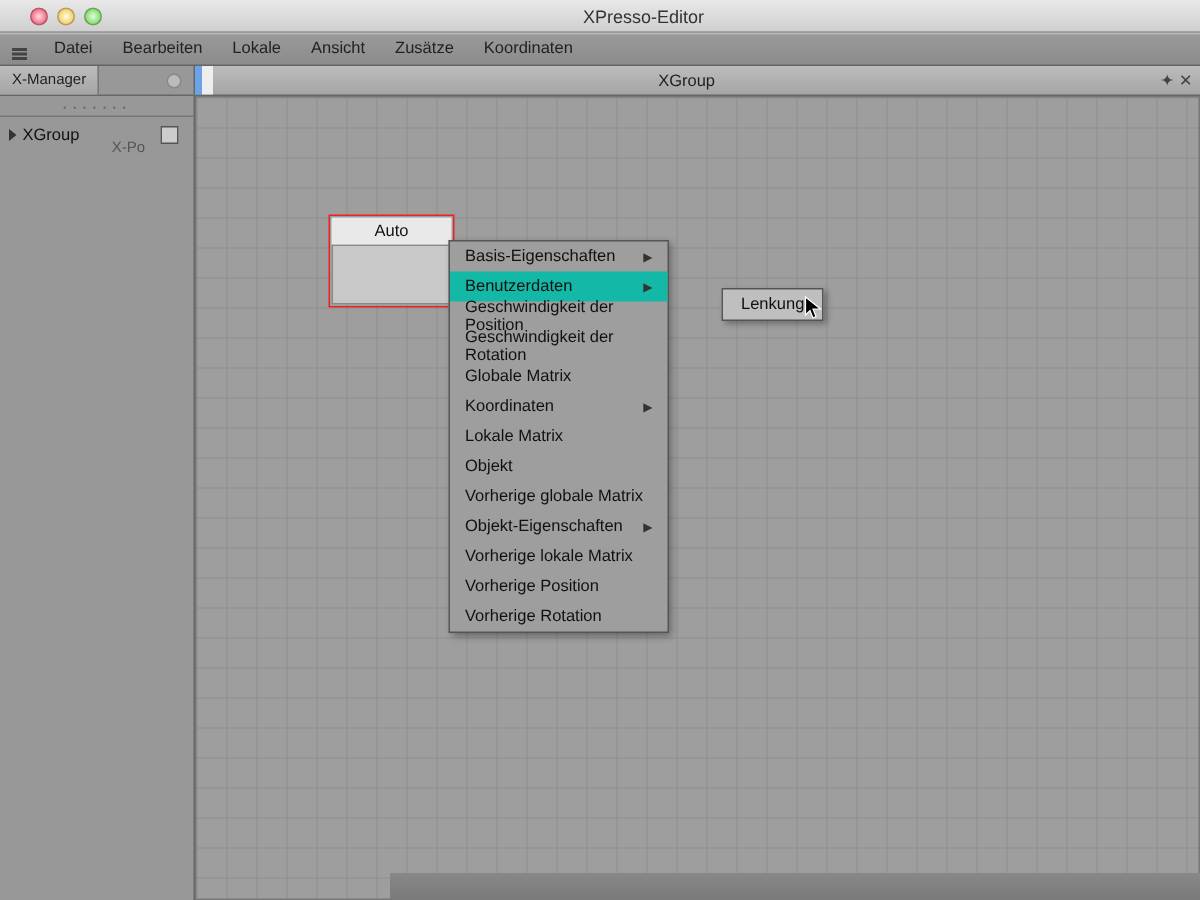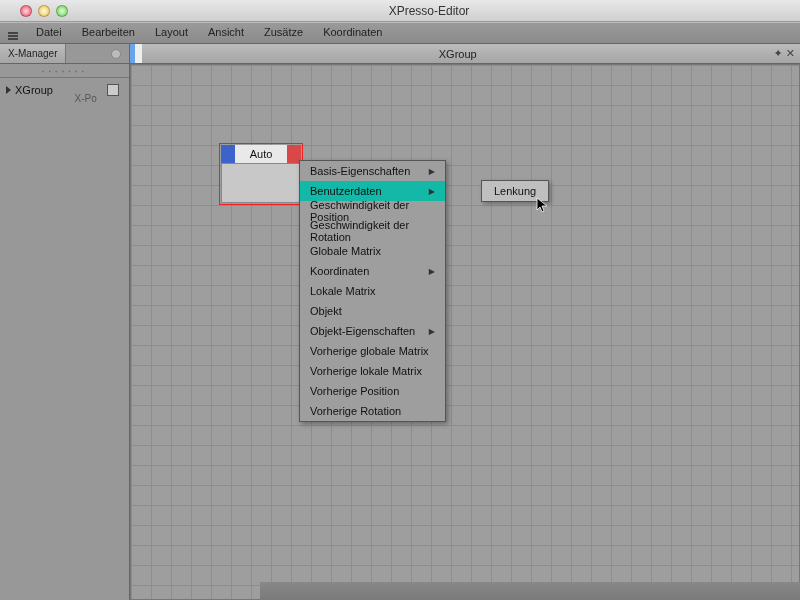--- a/index.html
+++ b/index.html
@@ -38,32 +38,32 @@
 .canvas-header .stripe { width: 12px; height: 100%; background: linear-gradient(90deg, #6aa3e6 40%, #eee 40%); }
 .canvas-header .title { flex: 1; text-align: center; color: #222; }
 .canvas-header .endicons { display: flex; gap: 3px; padding-right: 5px; color: #444; font-size: 11px; }
 
 .grid { position: absolute; top: 20px; left: 0; right: 0; bottom: 0;
         background-image: linear-gradient(#8d8d8d 1px, transparent 1px), linear-gradient(90deg, #8d8d8d 1px, transparent 1px);
         background-size: 20px 20px; background-color: #9e9e9e; border: 1px solid #777; }
 
 .node { position: absolute; left: 90px; top: 80px; width: 80px; }
 .node-outline { position: absolute; left: -2px; top: -2px; width: 84px; height: 62px; border: 1px solid #e22; pointer-events: none; }
-.node-header { height: 18px; display: flex; }
+.node-header { height: 18px; display: flex; flex-direction: column; }
 .node-header .blue { width: 14px; background: #3b63c9; }
 .node-header .label { flex: 1; background: #e9e9e9; display: flex; align-items: center; justify-content: center; color: #111; }
 .node-header .red { width: 14px; background: #d94848; }
 .node-body { height: 40px; background: #c8c8c8; border: 1px solid #888; }
 
 .ctxmenu { position: absolute; left: 168px; top: 95px; width: 147px; background: #9e9e9e; border: 1px solid #555; box-shadow: 2px 2px 5px rgba(0,0,0,.35); }
 .ctxmenu .mrow { height: 20px; display: flex; align-items: center; padding: 0 10px; color: #111; cursor: default; }
 .ctxmenu .mrow.sub::after { content: "▶"; margin-left: auto; font-size: 8px; color: #333; }
 .ctxmenu .mrow.hover { background: #14b8a6; }
 
-.submenu { position: absolute; left: 350px; top: 115px; background: #bfbfbf; border: 1px solid #555; box-shadow: 2px 2px 4px rgba(0,0,0,.3); }
+.submenu { position: absolute; left: 350px; top: 127px; background: #bfbfbf; border: 1px solid #555; box-shadow: 2px 2px 4px rgba(0,0,0,.3); }
 .submenu .mrow { height: 20px; padding: 0 12px; display: flex; align-items: center; color: #111; }
 
 .cursor { position: absolute; left: 405px; top: 132px; pointer-events: none; }
 .cursor svg { width: 14px; height: 18px; }
 
 .footer-shadow { position: absolute; bottom: 0; left: 130px; right: 0; height: 18px; background: linear-gradient(#888, #7a7a7a); }
 </style>
 </head>
 <body>
 
@@ -79,21 +79,21 @@
 <div class="menubar">
   <span class="menuicon">
     <svg viewBox="0 0 12 12">
         <rect x="1" y="2" width="10" height="2"></rect>
         <rect x="1" y="5" width="10" height="2"></rect>
         <rect x="1" y="8" width="10" height="2"></rect>
       </svg>
   </span>
   <span class="item">Datei</span>
   <span class="item">Bearbeiten</span>
-  <span class="item">Layout</span>
+  <span class="item">Lokale</span>
   <span class="item">Ansicht</span>
   <span class="item">Zusätze</span>
   <span class="item">Koordinaten</span>
 </div>
 
 <div class="workspace">
   <div class="sidebar">
     <div class="sidebar-tabs">
       <div class="tab active">X-Manager</div>
       <div class="tab inactive">X-Po</div>
@@ -130,22 +130,22 @@
 
       <div class="ctxmenu" id="ctxmenu">
           <div class="mrow sub">Basis-Eigenschaften</div>
           <div class="mrow sub hover">Benutzerdaten</div>
           <div class="mrow">Geschwindigkeit der Position</div>
           <div class="mrow">Geschwindigkeit der Rotation</div>
           <div class="mrow">Globale Matrix</div>
           <div class="mrow sub">Koordinaten</div>
           <div class="mrow">Lokale Matrix</div>
           <div class="mrow">Objekt</div>
+          <div class="mrow">Vorherige globale Matrix</div>
           <div class="mrow sub">Objekt-Eigenschaften</div>
-          <div class="mrow">Vorherige globale Matrix</div>
           <div class="mrow">Vorherige lokale Matrix</div>
           <div class="mrow">Vorherige Position</div>
           <div class="mrow">Vorherige Rotation</div>
         </div>
 
       <div class="submenu" id="submenu">
           <div class="mrow">Lenkung</div>
         </div>
 
       <div class="cursor">

